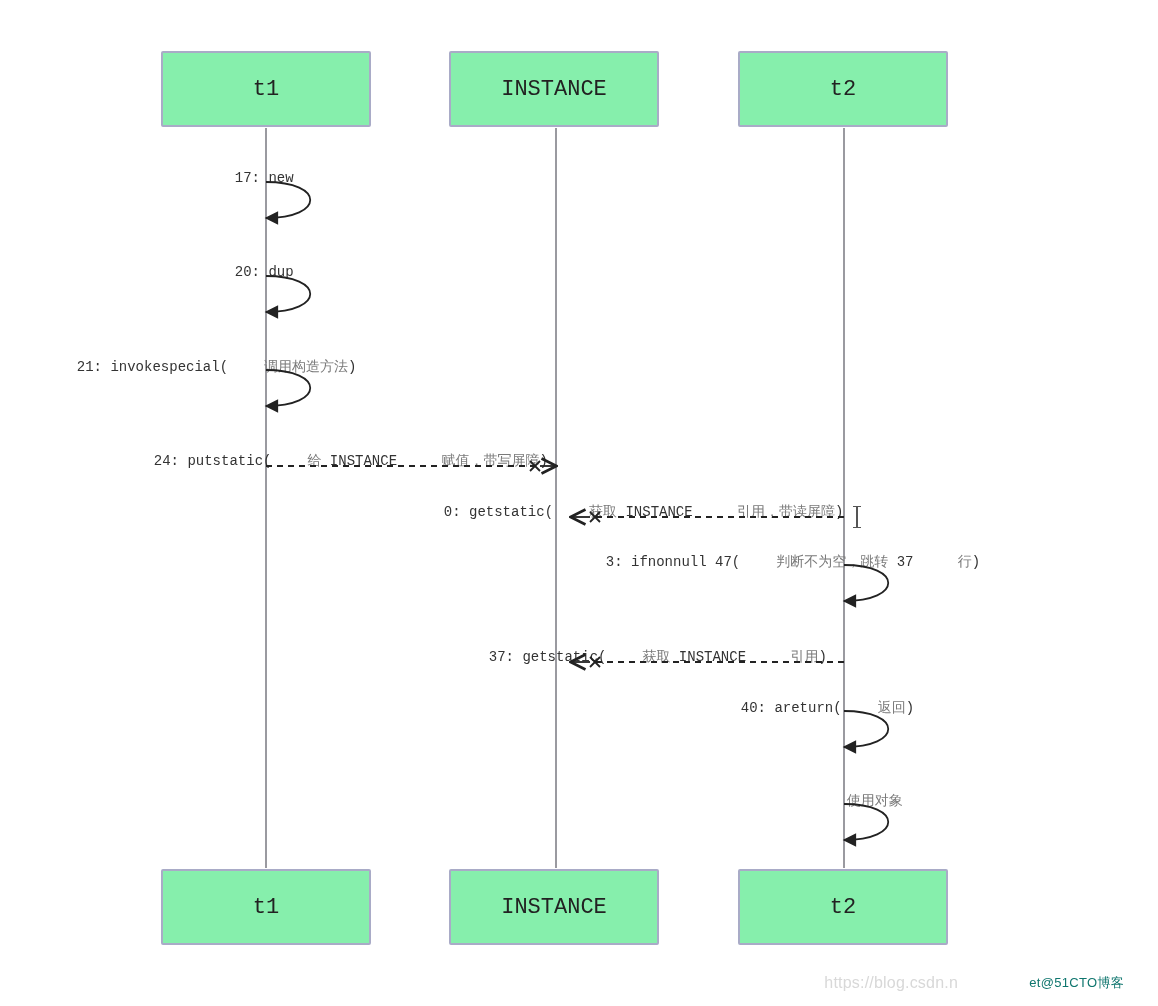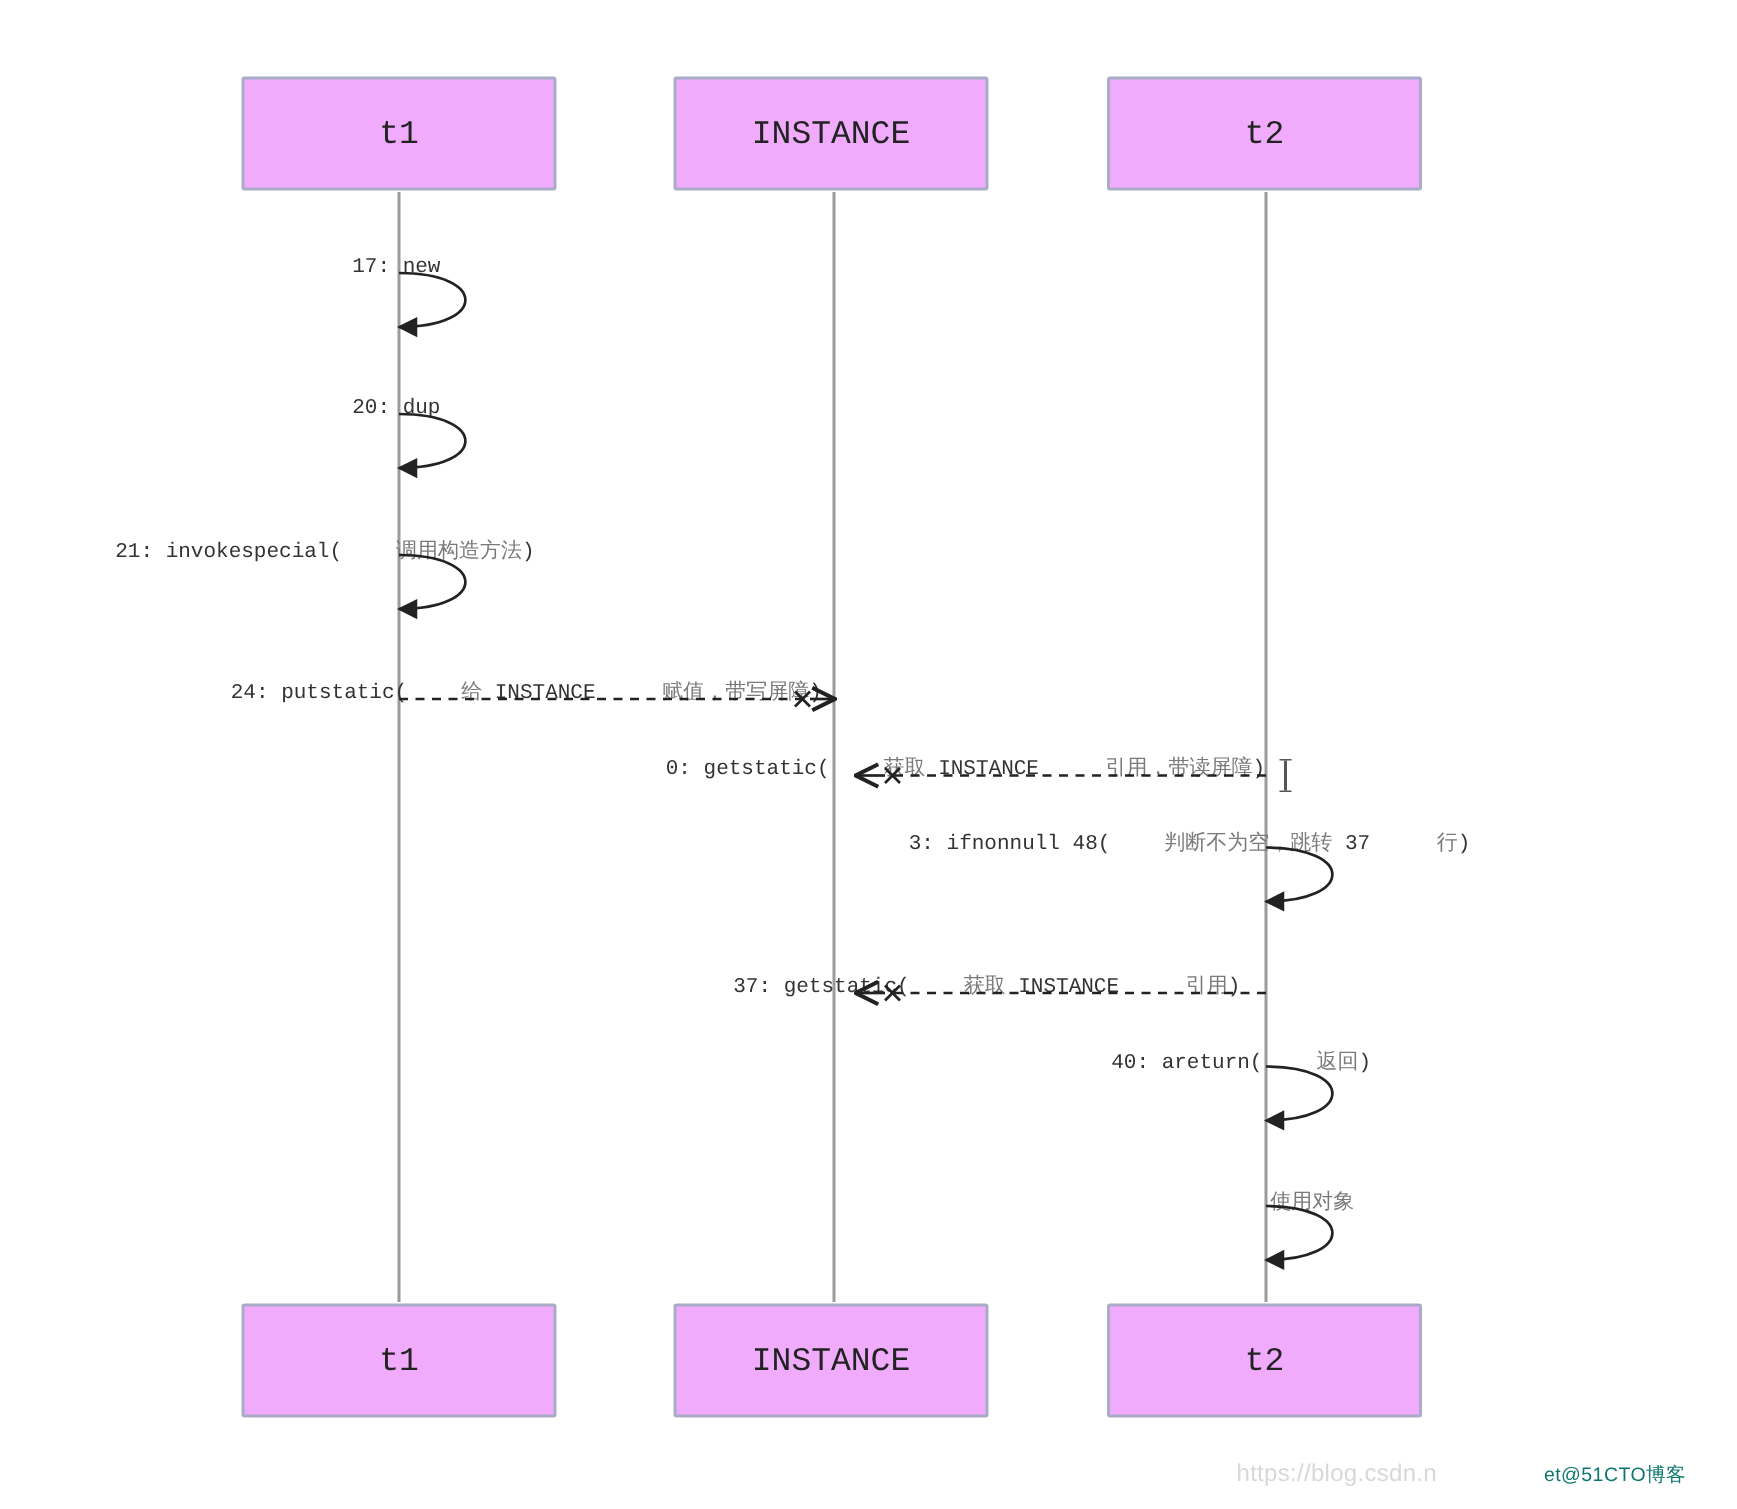--- a/index.html
+++ b/index.html
@@ -8,21 +8,21 @@
     width: 1158px;
     height: 1006px;
     background: #ffffff;
     position: relative;
     font-family: "Menlo", "Consolas", "Courier New", monospace;
   }
   .actor-box {
     position: absolute;
     width: 210px;
     height: 76px;
-    background: #f0abfc;
+    background: #86efac;
     border: 2px solid #a9abc7;
     border-radius: 2px;
     display: flex;
     align-items: center;
     justify-content: center;
     font-size: 22px;
     color: #222;
     box-sizing: border-box;
   }
   .lifeline {
@@ -111,21 +111,21 @@
 <div class="msg" style="left:60px; top:342px;">
   <span>21: invokespecial(</span><span class="cn">调用构造方法</span><span>)</span>
 </div>
 <div class="msg" style="left:137px; top:436px;">
   <span>24: putstatic(</span><span class="cn">给</span><span> INSTANCE </span><span class="cn">赋值，带写屏障</span><span>)</span>
 </div>
 <div class="msg" style="left:427px; top:487px;">
   <span>0: getstatic(</span><span class="cn">获取</span><span> INSTANCE </span><span class="cn">引用，带读屏障</span><span>)</span>
 </div>
 <div class="msg" style="left:589px; top:537px;">
-  <span>3: ifnonnull 48(</span><span class="cn">判断不为空，跳转</span><span> 37 </span><span class="cn">行</span><span>)</span>
+  <span>3: ifnonnull 47(</span><span class="cn">判断不为空，跳转</span><span> 37 </span><span class="cn">行</span><span>)</span>
 </div>
 <div class="msg" style="left:472px; top:632px;">
   <span>37: getstatic(</span><span class="cn">获取</span><span> INSTANCE </span><span class="cn">引用</span><span>)</span>
 </div>
 <div class="msg" style="left:724px; top:683px;">
   <span>40: areturn(</span><span class="cn">返回</span><span>)</span>
 </div>
 <div class="msg" style="left:794px; top:776px;text-align:center;">
   <span class="cn">使用对象</span>
 </div>

